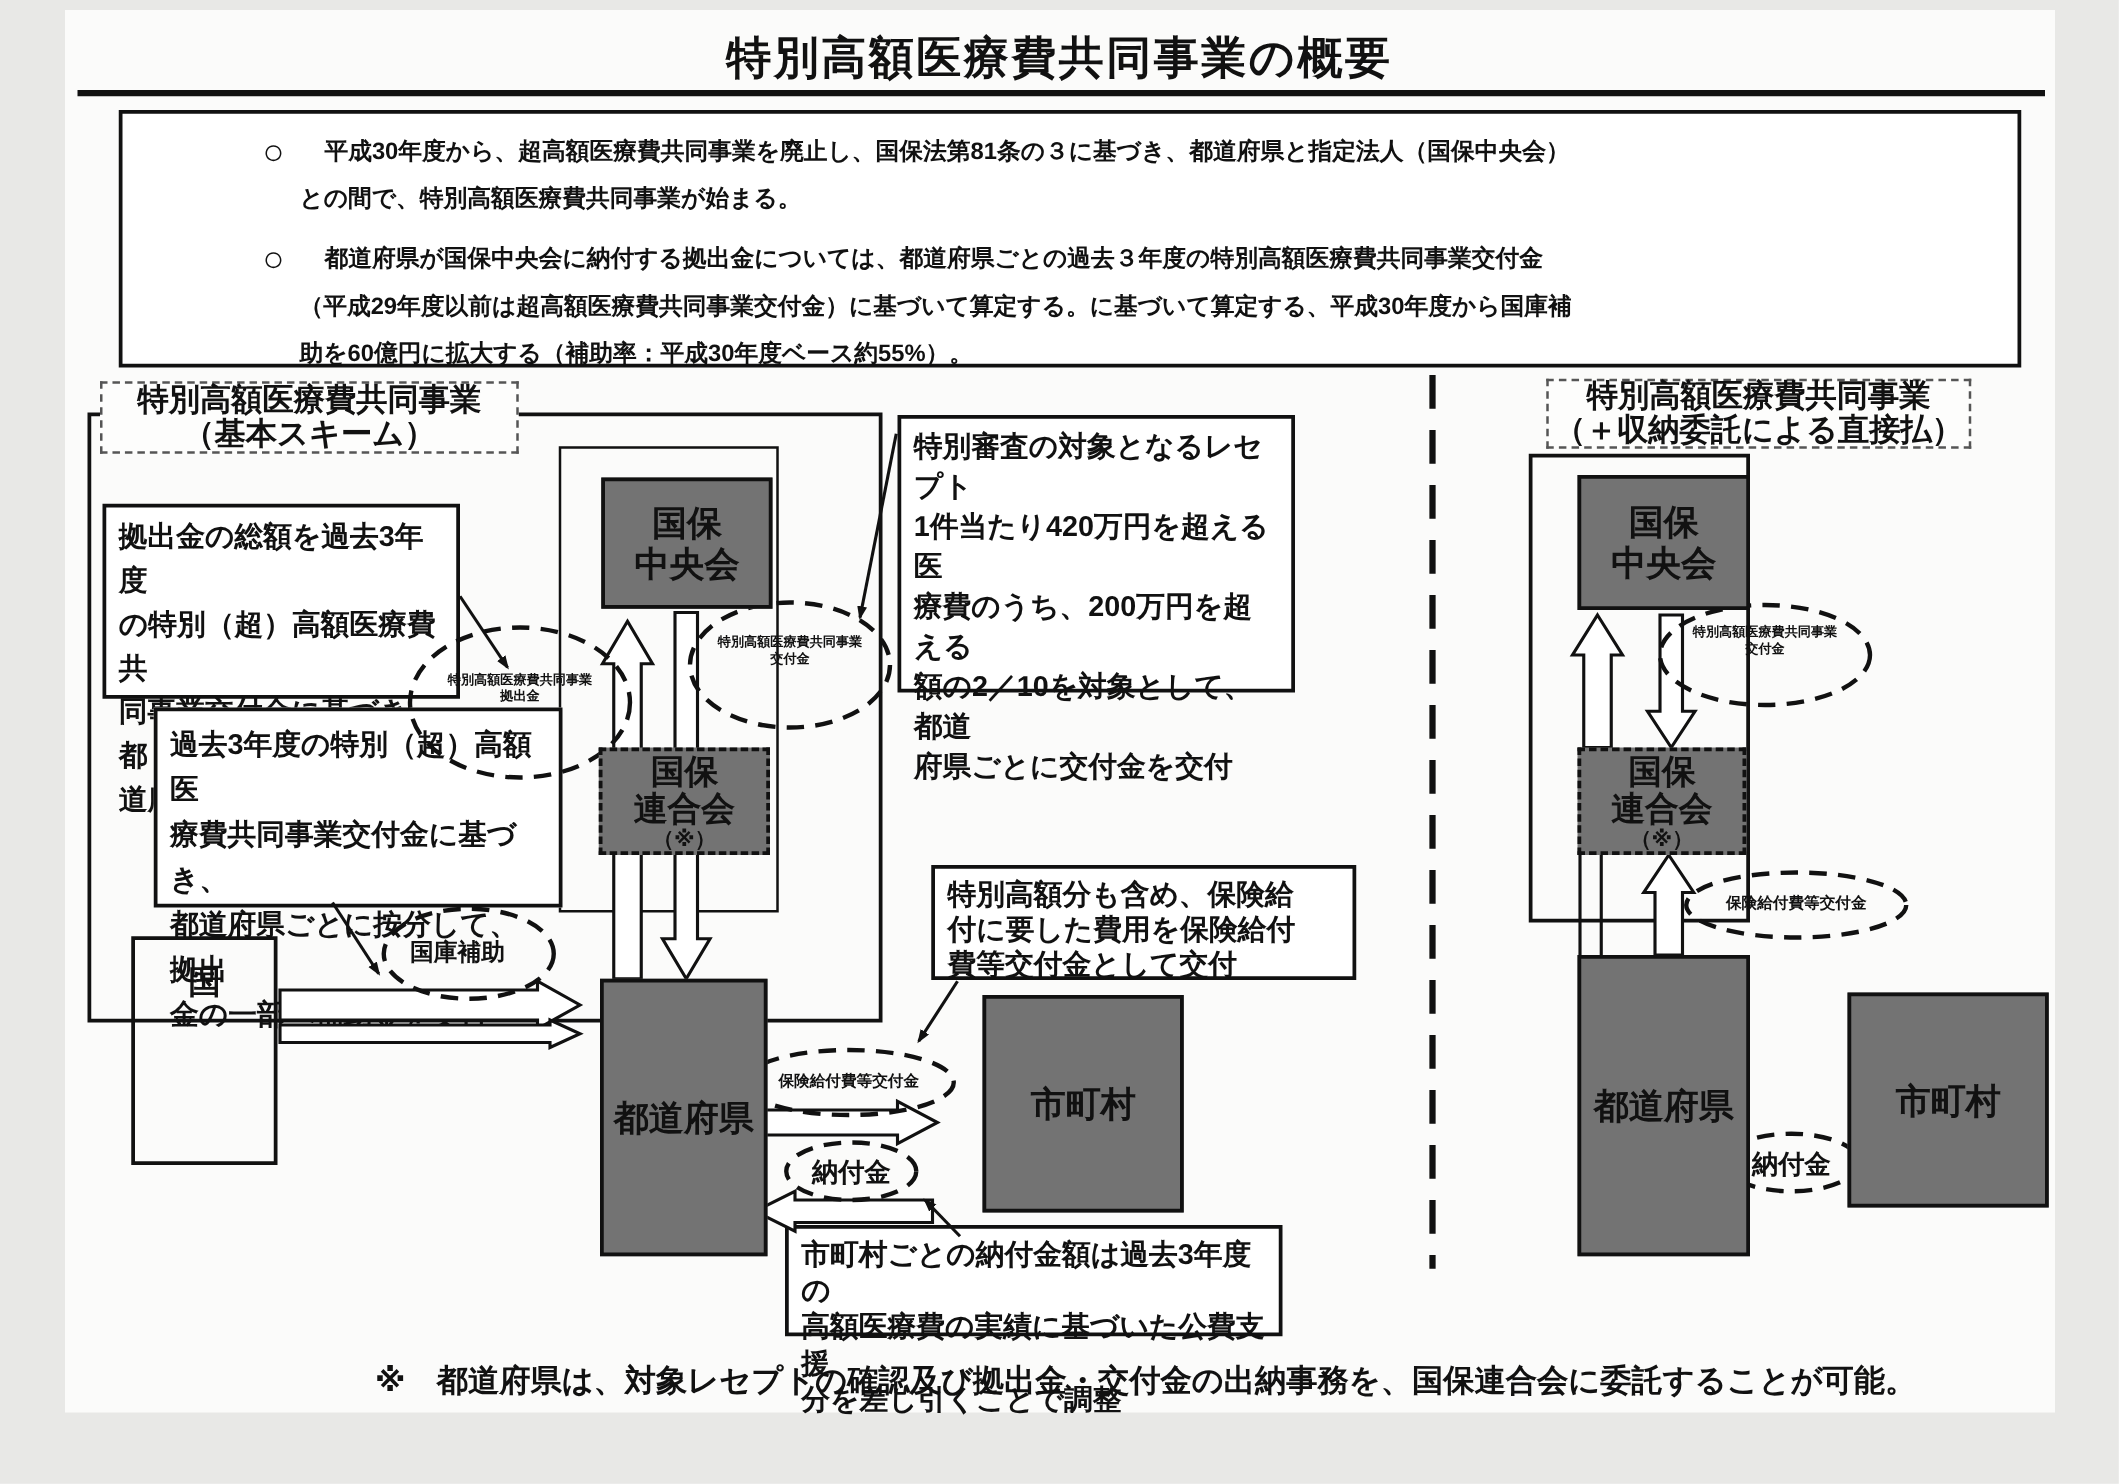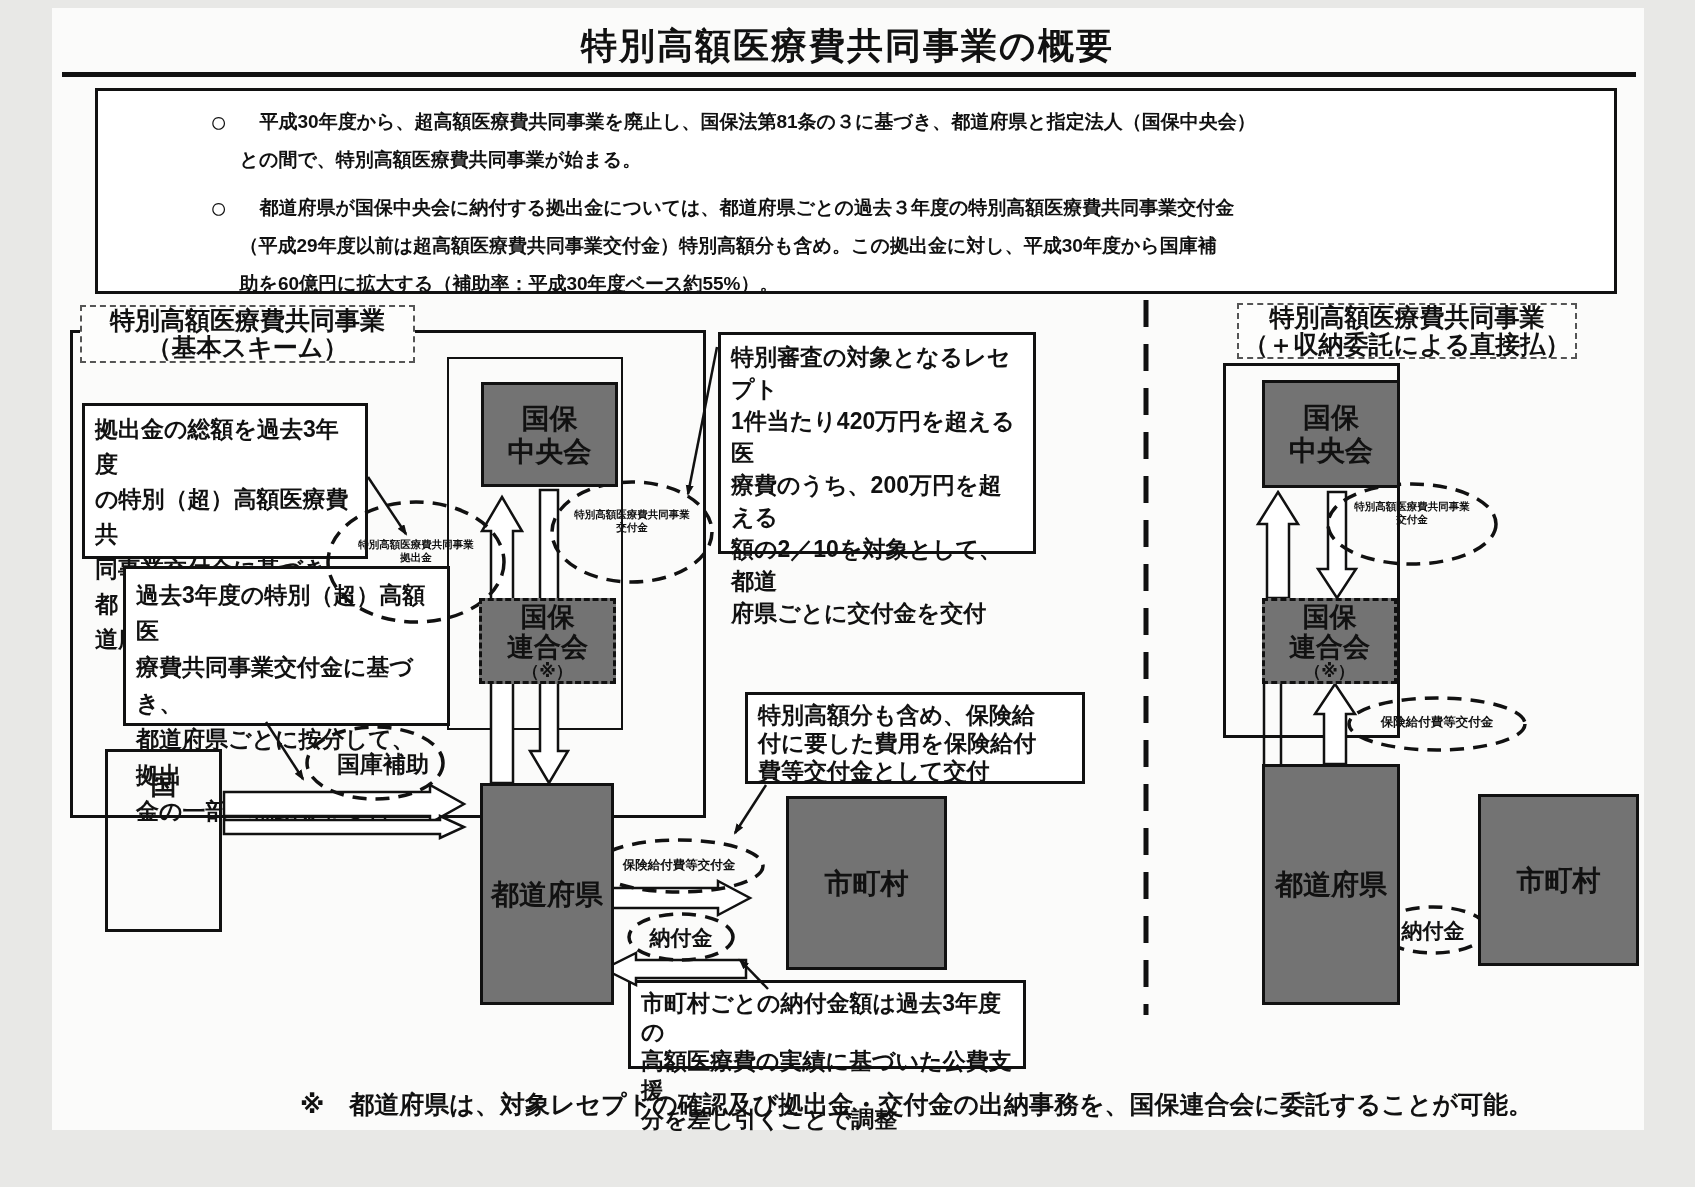--- a/index.html
+++ b/index.html
@@ -47,21 +47,21 @@
            display:flex;justify-content:center;align-items:flex-start;padding-top:16px;font-size:26px;box-sizing:border-box;}
   #rp-chuo{left:1246px;top:380px;width:138px;height:108px;border:3px solid #111;}
   #rp-rengo{left:1246px;top:598px;width:135px;height:86px;border:3px dashed #111;font-size:27px;line-height:30px;}
   #rp-todofuken{left:1246px;top:764px;width:138px;height:241px;border:3px solid #111;}
   #rp-shichoson{left:1462px;top:794px;width:161px;height:172px;border:3px solid #111;}
   .subnote{font-size:17px;line-height:19px;}
   
   .flow-lbl{text-align:center;}
   #lbl-e1{left:326px;top:538px;width:180px;font-size:10.5px;line-height:13px;}
   #lbl-e2{left:547px;top:508px;width:170px;font-size:10.5px;line-height:13px;}
-  #lbl-e3{left:313px;top:749px;width:140px;font-size:23px;}
+  #lbl-e3{left:296px;top:749px;width:140px;font-size:19px;}
   #lbl-e4{left:594px;top:857px;width:170px;font-size:12.5px;}
   #lbl-e5{left:621px;top:924px;width:120px;font-size:21px;}
   #lbl-e6{left:1327px;top:500px;width:170px;font-size:10.5px;line-height:13px;}
   #lbl-e7{left:1352px;top:714px;width:170px;font-size:12.5px;}
   #lbl-e8{left:1373px;top:917px;width:120px;font-size:21px;}
   
   #note{left:300px;top:1088px;width:1240px;font-size:25px;}
   svg{position:absolute;left:0;top:0;}
   .blockarrow{fill:#fff;stroke:#111;stroke-width:2.5;}
   .thinline{stroke:#111;stroke-width:2.5;fill:none;}
@@ -77,21 +77,21 @@
 
 <div class="abs" id="summary-box">
   <div class="bullet" id="bullet1">
     <span class="bmark">○</span>
     <div class="btext pre">平成30年度から、超高額医療費共同事業を廃止し、国保法第81条の３に基づき、都道府県と指定法人（国保中央会）
 との間で、特別高額医療費共同事業が始まる。</div>
   </div>
   <div class="bullet" id="bullet2">
     <span class="bmark">○</span>
     <div class="btext pre">都道府県が国保中央会に納付する拠出金については、都道府県ごとの過去３年度の特別高額医療費共同事業交付金
-（平成29年度以前は超高額医療費共同事業交付金）特別高額分も含め。この拠出金に対し、平成30年度から国庫補
+（平成29年度以前は超高額医療費共同事業交付金）に基づいて算定する。に基づいて算定する、平成30年度から国庫補
 助を60億円に拡大する（補助率：平成30年度ベース約55%）。</div>
   </div>
 </div>
 
 <div class="abs" id="lp-outer"></div>
 <div class="abs" id="lp-inner"></div>
 <div class="abs" id="rp-outer"></div>
 
 <div class="abs ctr pre scheme-header" id="lp-header">特別高額医療費共同事業
 （基本スキーム）</div>

